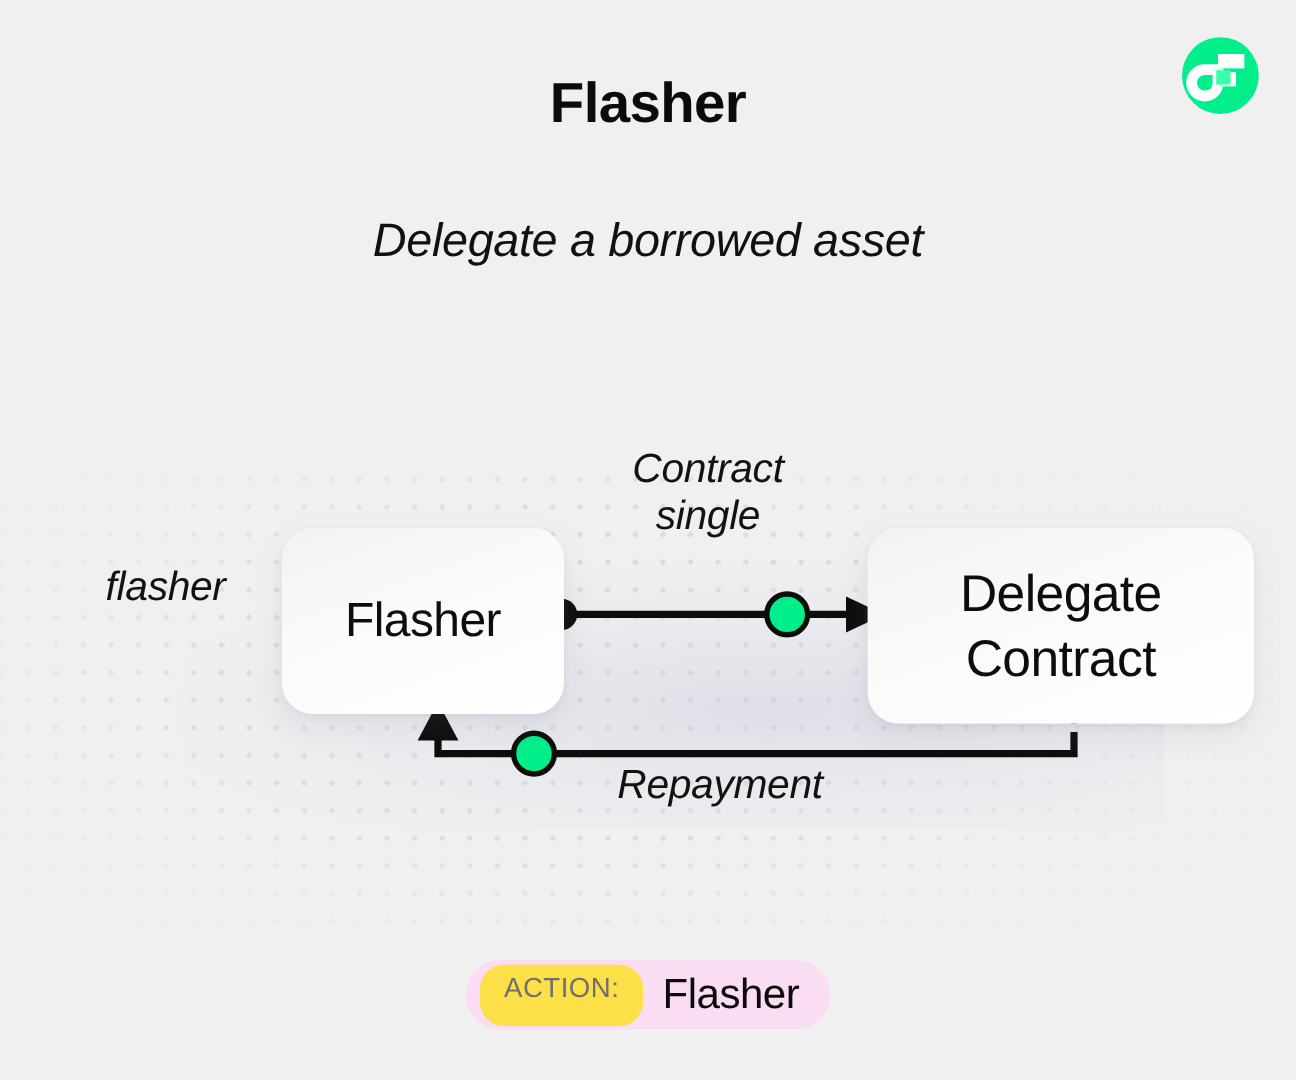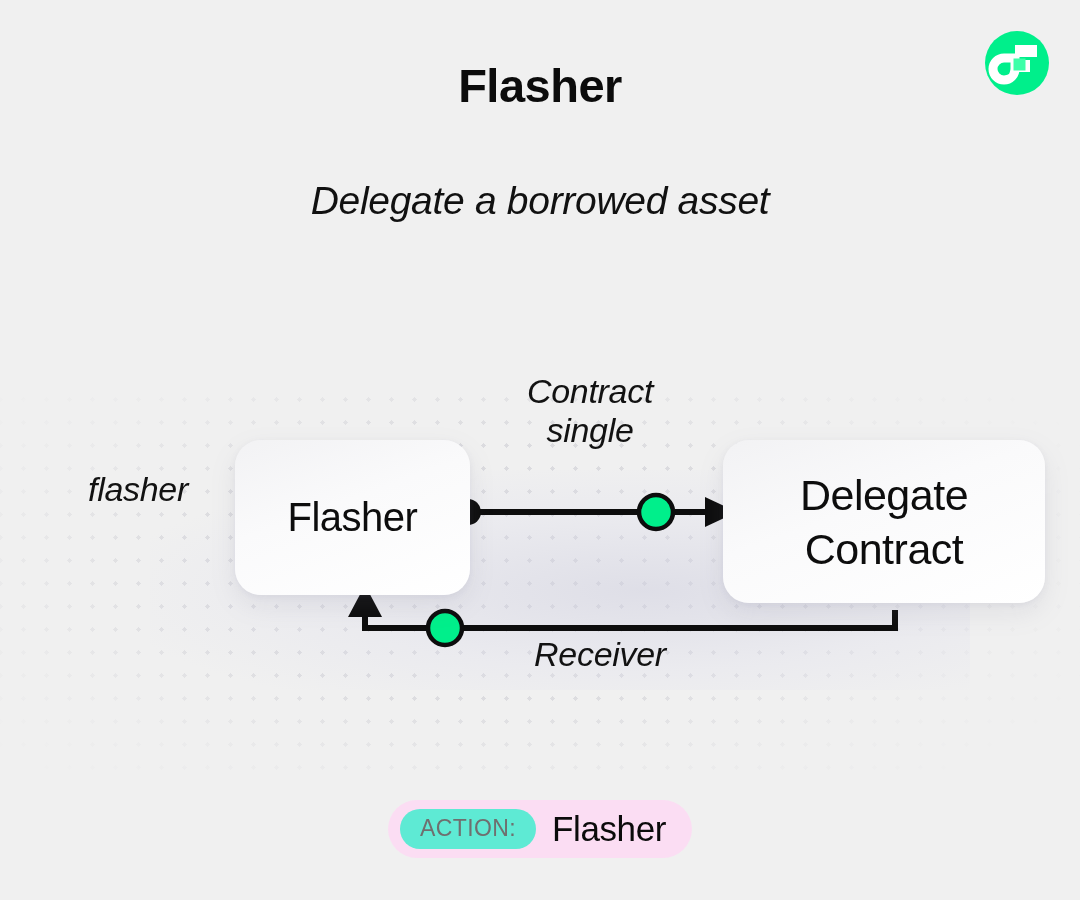--- a/index.html
+++ b/index.html
@@ -164,26 +164,26 @@
     top: 800px;
     height: 58px;
     border-radius: 29px;
     background: #fbddf3;
     display: flex;
     align-items: center;
     padding: 0 26px 0 12px;
     gap: 16px;
   }
   .action-tag {
-    background: #5eead4;
+    background: #fde047;
     color: #6f6f6f;
     font-size: 23px;
     letter-spacing: 0.4px;
     border-radius: 20px;
-    padding: 6px 20px 7px;
+    padding: 6px 20px 18px;
   }
   .action-value {
     font-size: 35px;
     color: #0b0b0b;
     letter-spacing: -0.4px;
   }
 </style>
 </head>
 <body>
 
@@ -246,19 +246,19 @@
 
   <div class="edge-label label-call">
     <span>flasher</span>
   </div>
 
   <div class="edge-label label-delegate">
     <span>Contract</span>
     <span>single</span>
   </div>
 
-  <div class="edge-label label-repayment">Receiver</div>
+  <div class="edge-label label-repayment">Repayment</div>
 </div>
 
 <div class="action-chip">
   <span class="action-tag">ACTION:</span>
   <span class="action-value">Flasher</span>
 </div>
 
 </body></html>

